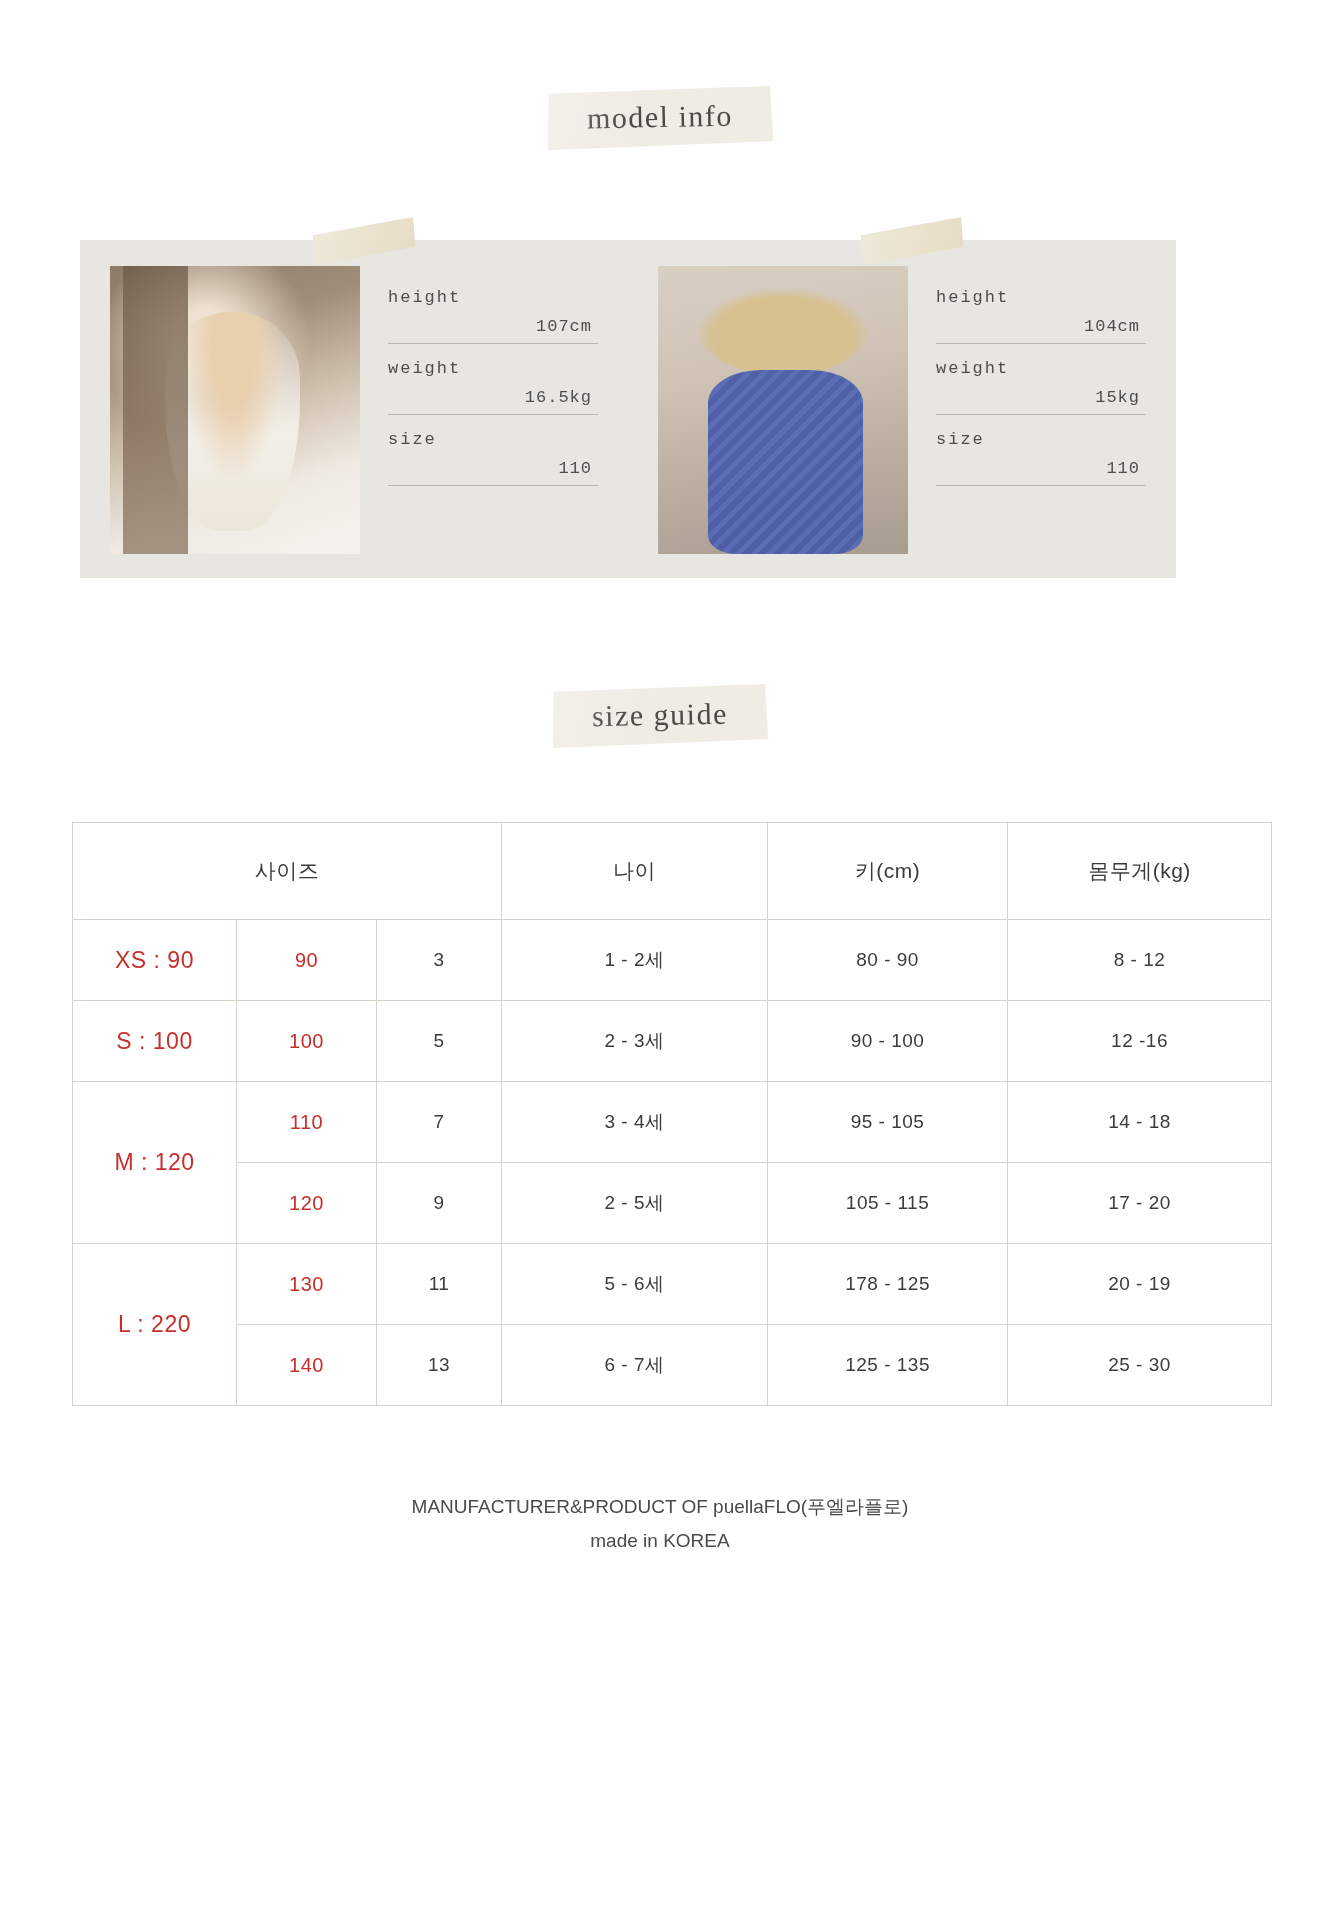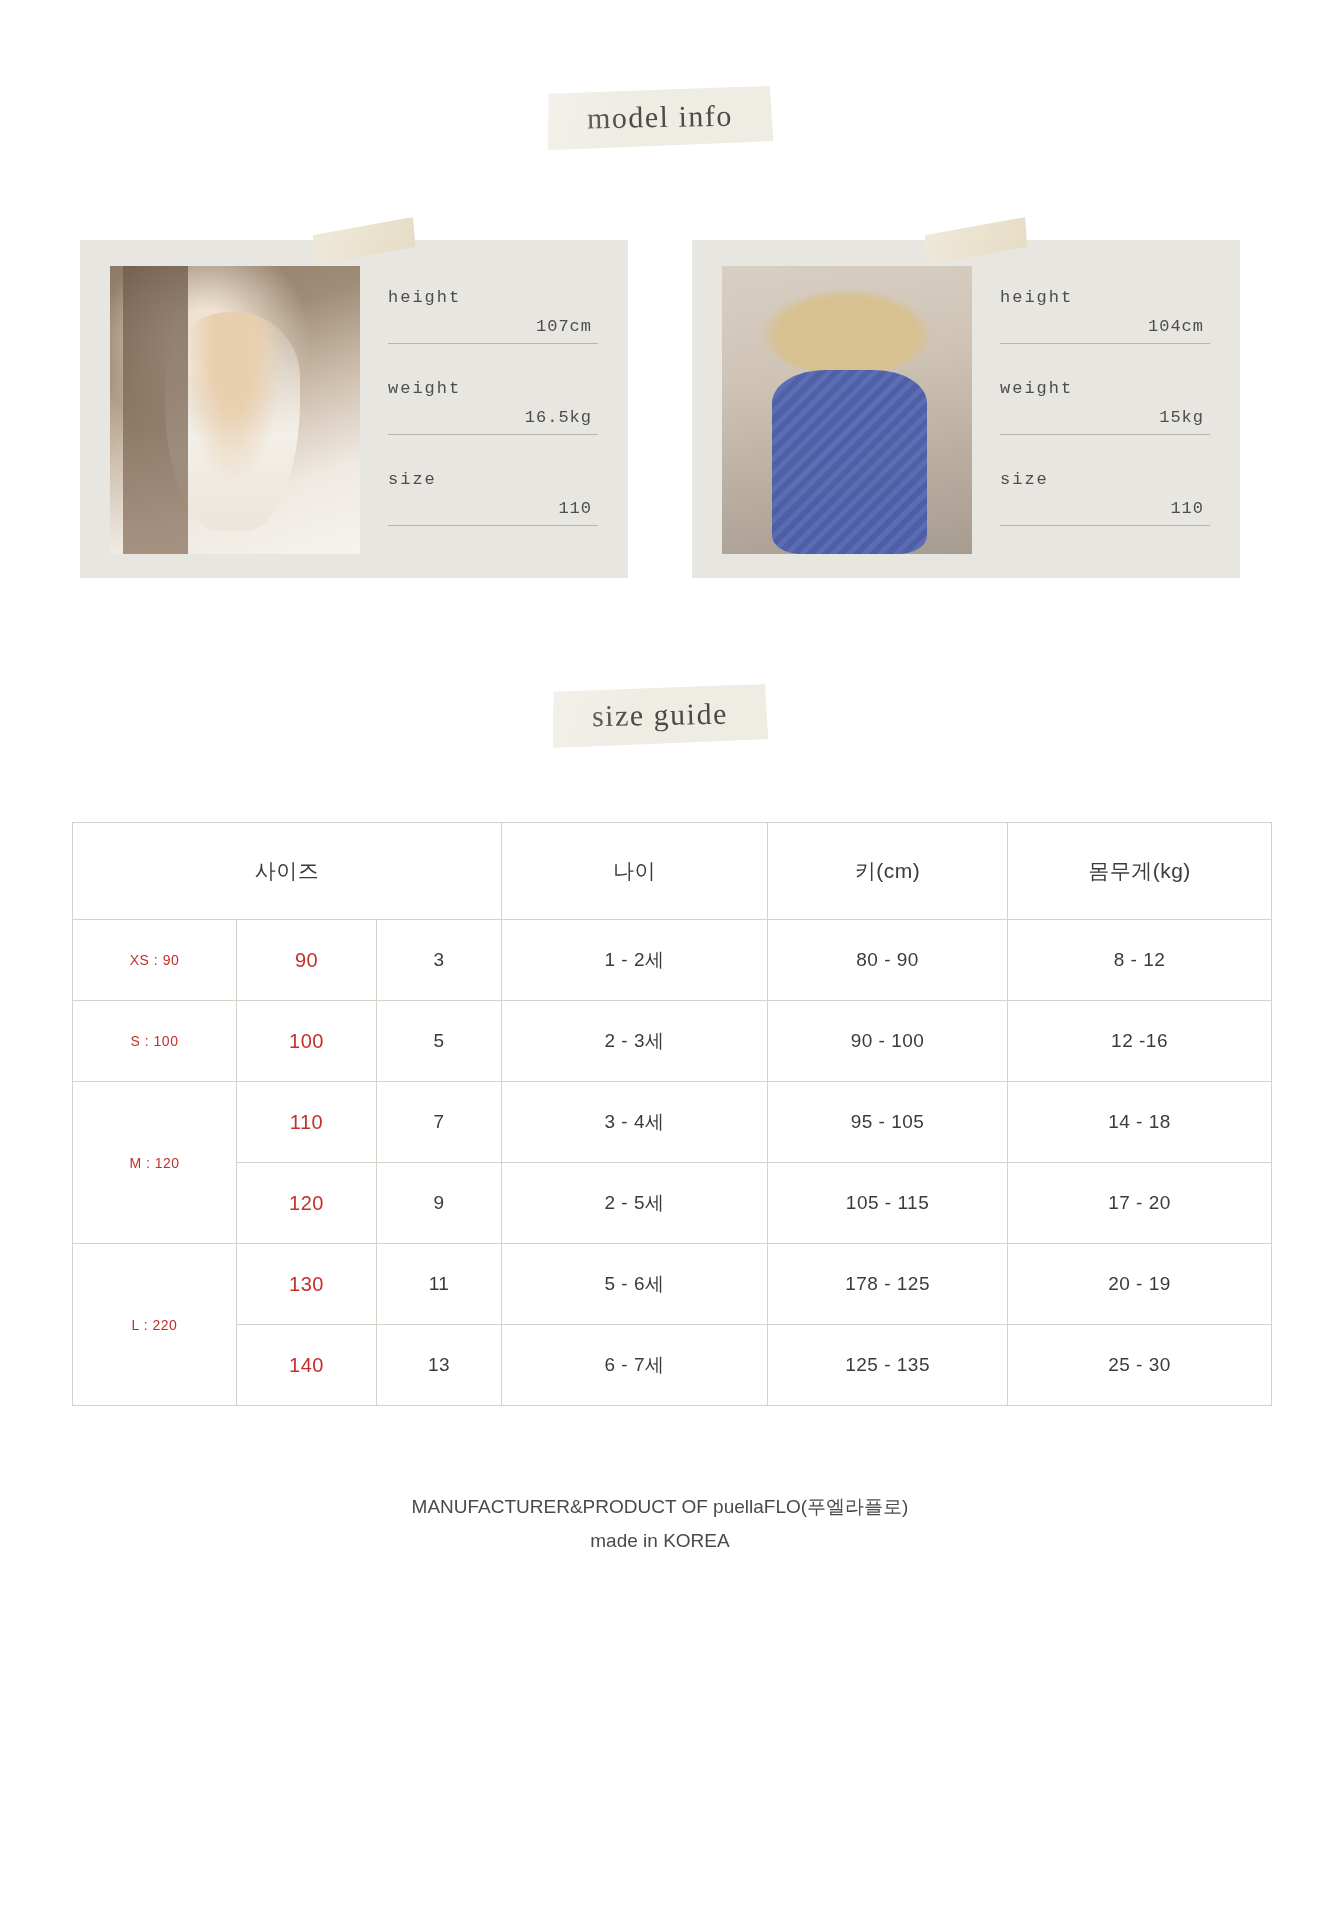--- a/index.html
+++ b/index.html
@@ -43,22 +43,21 @@
   }
 
   #model-info-heading { margin-top: 88px; }
   #size-guide-heading { margin-top: 108px; }
 
   
   .model-cards {
     margin: 92px auto 0 auto;
     width: 1160px;
     display: flex;
-    justify-content: space-between;
-    gap: 48px;
+    justify-content: flex-start;
   }
   .model-card {
     position: relative;
     width: 548px;
     height: 338px;
     background: #e8e6e1;
     box-sizing: border-box;
     padding: 26px 30px;
     display: flex;
     align-items: flex-start;
@@ -150,21 +149,21 @@
     margin-bottom: 10px;
   }
   .spec-value {
     font-size: 17px;
     letter-spacing: 1px;
     display: block;
     text-align: right;
     padding-right: 6px;
     padding-bottom: 7px;
     border-bottom: 1px solid #b9b5ad;
-    margin-bottom: 35px;
+    margin-bottom: 15px;
   }
 
   
   .size-table-wrap {
     margin: 76px auto 0 auto;
     width: 1200px;
     padding-left: 24px;
   }
   table.size-table {
     width: 100%;
@@ -180,21 +179,21 @@
     font-weight: normal;
     height: 78px;
     letter-spacing: 0.5px;
   }
   table.size-table th {
     font-size: 21px;
     height: 94px;
   }
   .col-bucket {
     color: #c62f2a;
-    font-size: 14px;
+    font-size: 23px;
     width: 148px;
   }
   .col-size {
     color: #c62f2a;
     font-size: 20px;
     width: 126px;
   }
   .col-num { width: 112px; }
   .col-age { width: 242px; }
   .col-h   { width: 218px; }

